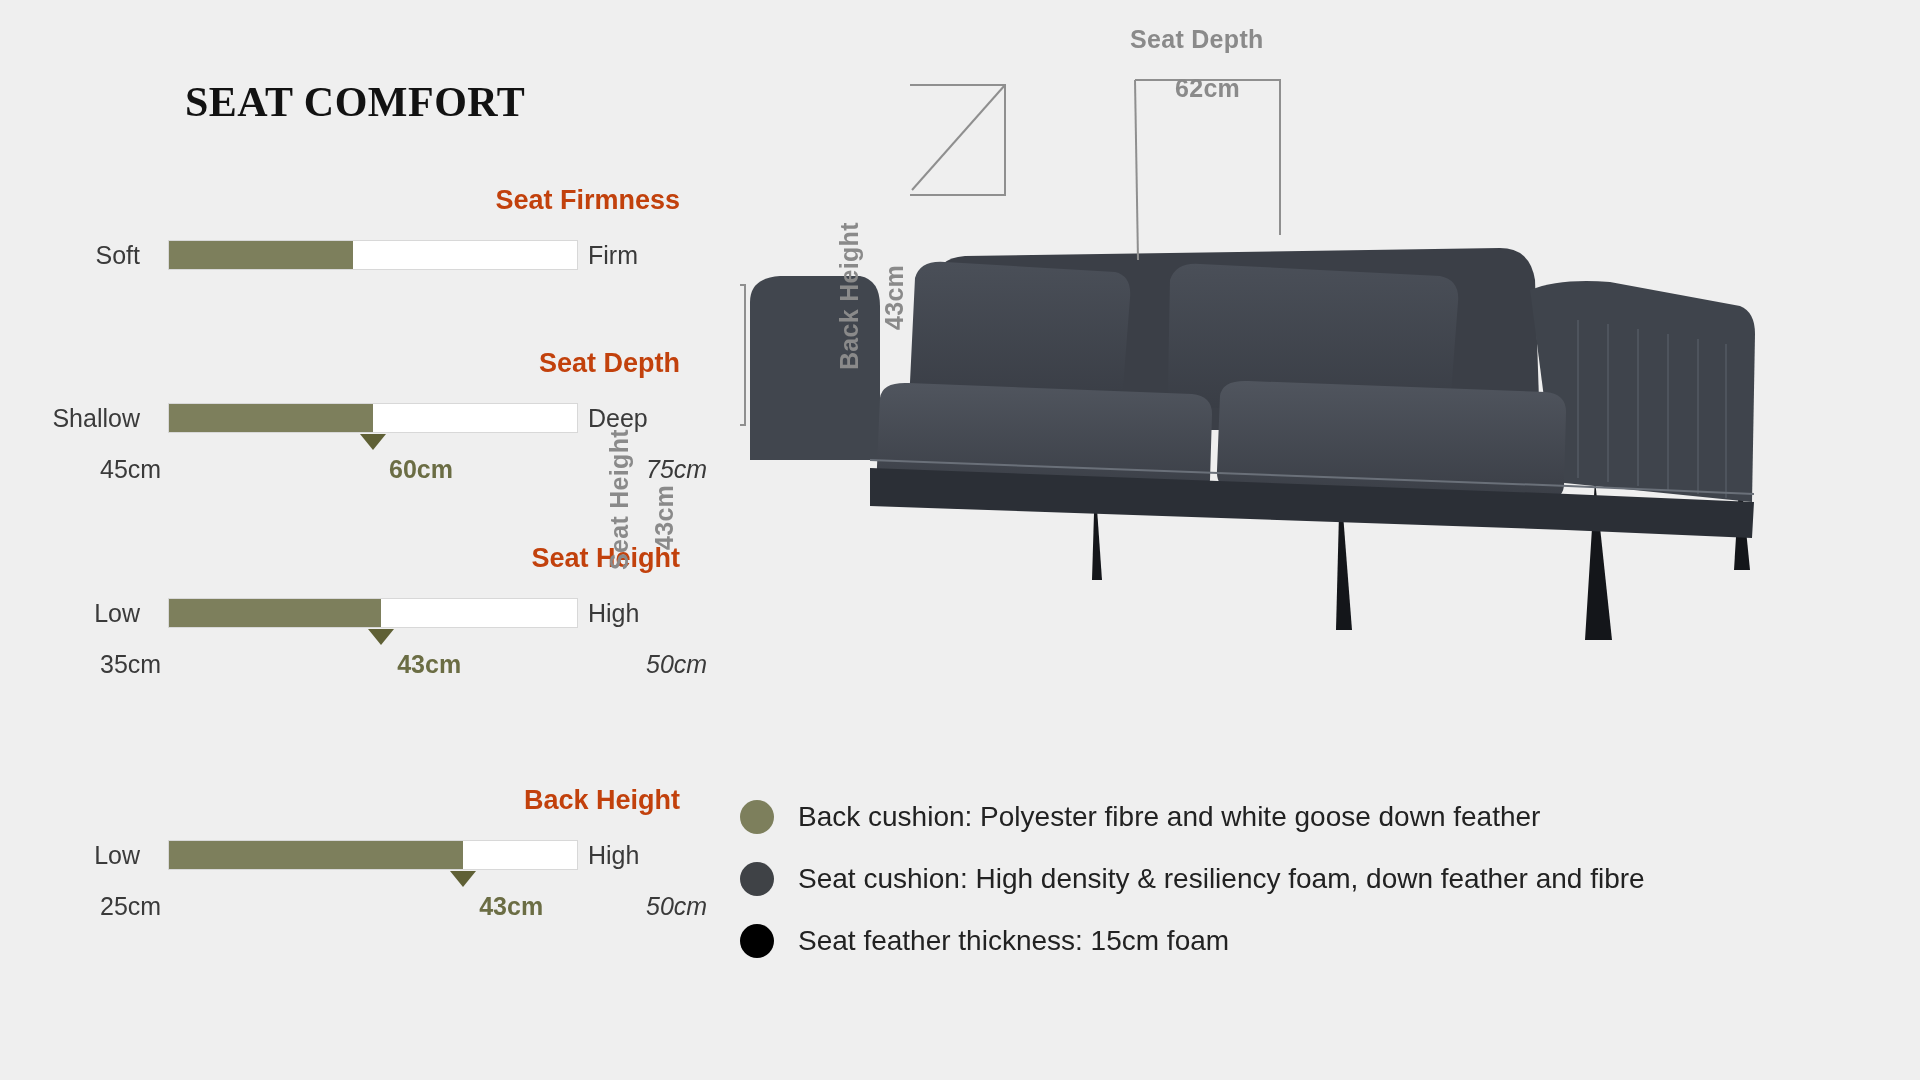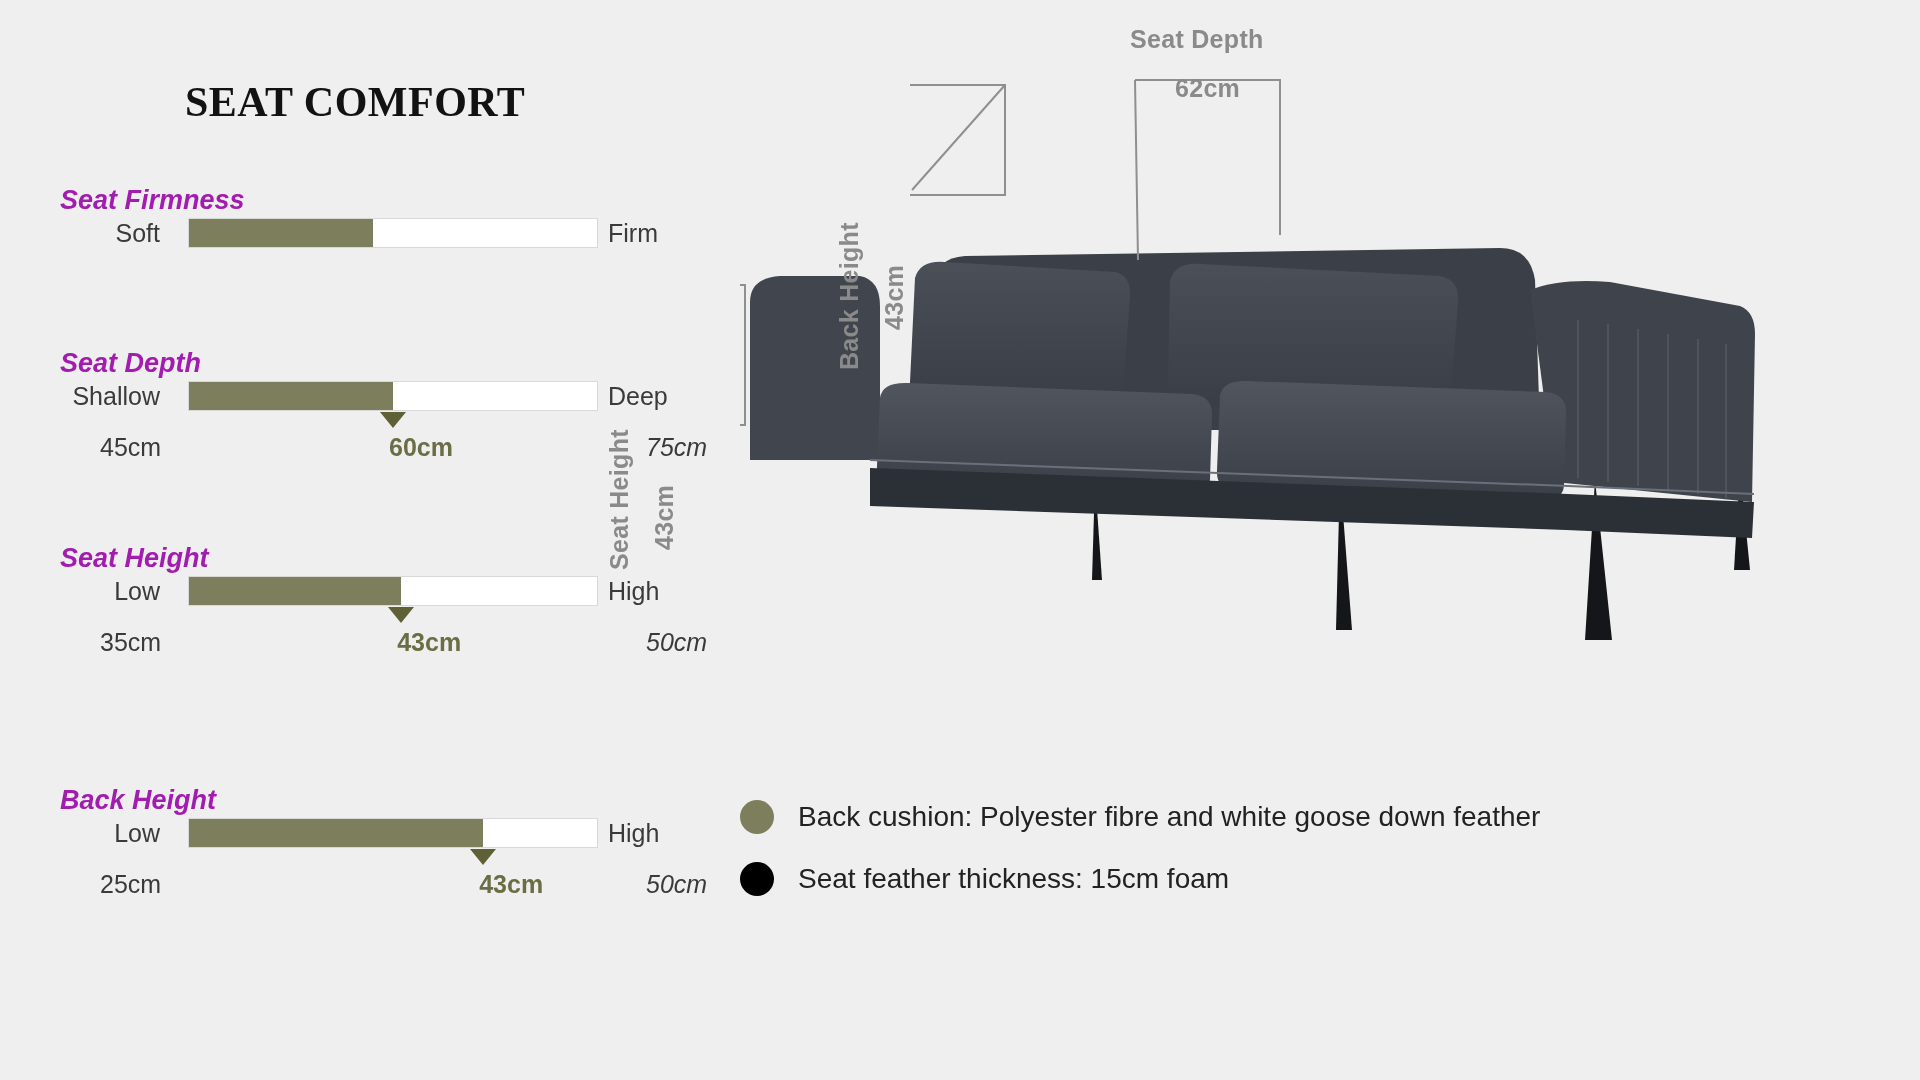--- a/index.html
+++ b/index.html
@@ -17,26 +17,26 @@
   }
   .main-title {
     position: absolute; left: 185px; top: 78px;
     font-family: "Liberation Serif", serif;
     font-weight: bold; font-size: 42px; letter-spacing: 0.5px;
     color: #121212;
   }
 
   .metric { position: absolute; left: 0; width: 760px; }
   .metric-title {
-    text-align: left; width: 620px; margin-left: 60px;
-    font-size: 27px; font-weight: bold; color: #a21caf; font-style: italic;
+    text-align: right; width: 620px; margin-left: 60px;
+    font-size: 27px; font-weight: bold; color: #c2410c;
   }
   .slider-row {
-    position: relative; height: 34px;
-    display: flex; align-items: center; padding-left: 20px;
+    position: relative; margin-top: 22px; height: 34px;
+    display: flex; align-items: center;
   }
   .endlabel {
     font-size: 25px; color: #3a3a3a; width: 140px;
   }
   .endlabel.left { text-align: right; padding-right: 0px; }
   .endlabel.right { text-align: left; padding-left: 10px; }
   .track {
     position: relative; width: 410px; height: 30px;
     background: #ffffff; border: 1px solid #d8d8d8;
     margin-left: 28px; margin-right: 0px;
@@ -225,19 +225,23 @@
 
     <div class="dim-label vert" style="left:-135px; top:400px; height:170px;">Seat Height</div>
     <div class="dim-label vert" style="left:-90px; top:470px; height:80px;">43cm</div>
 
     <div class="legend">
       <div class="legend-item">
         <span class="legend-dot" id="dot0" style="background: rgb(125, 127, 92);"></span>
         <span class="legend-text">Back cushion: Polyester fibre and white goose down feather</span>
       </div>
       <div class="legend-item">
+        <span class="legend-dot" id="dot1" style="background: rgb(63, 66, 70);"></span>
+        <span class="legend-text">Seat cushion: High density &amp; resiliency foam, down feather and fibre</span>
+      </div>
+      <div class="legend-item">
         <span class="legend-dot" id="dot2" style="background: rgb(0, 0, 0);"></span>
         <span class="legend-text">Seat feather thickness: 15cm foam</span>
       </div>
     </div>
 
   </div>
 </div>
 
 </body></html>

